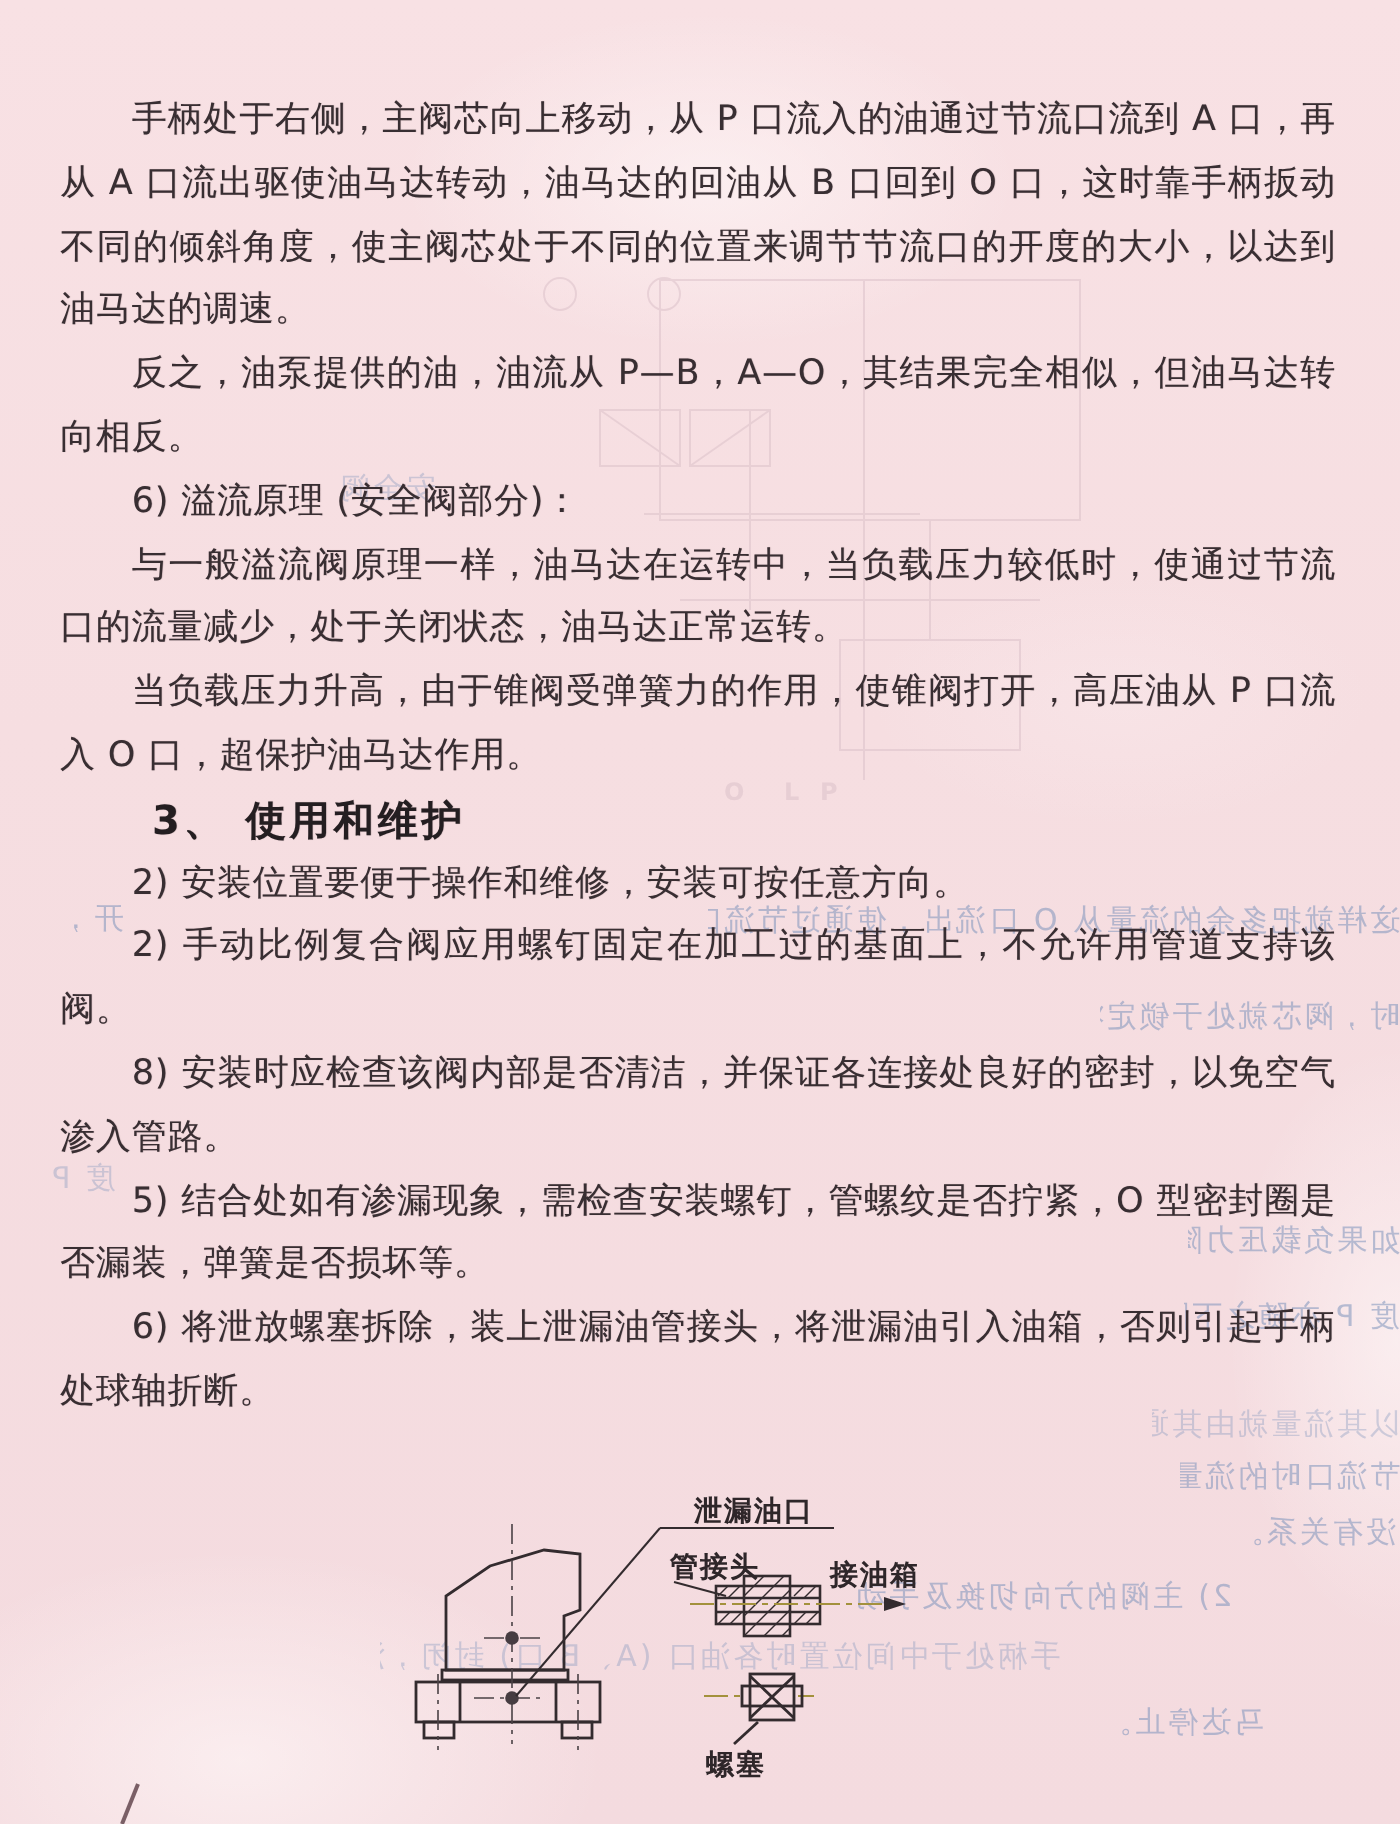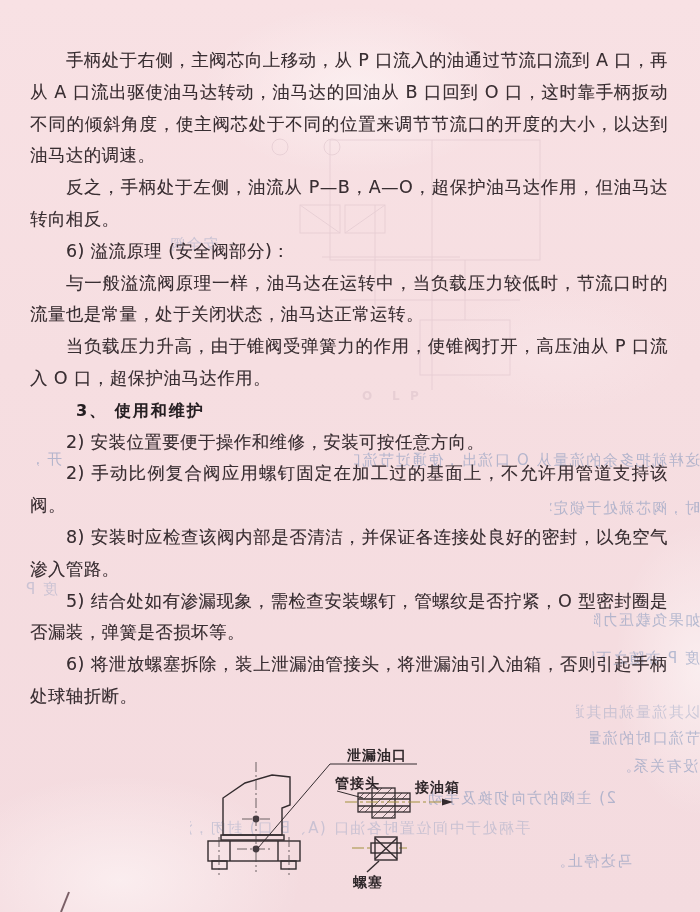--- a/index.html
+++ b/index.html
@@ -9,21 +9,21 @@
     background:
       radial-gradient(ellipse 220px 120px at 355px 90px, rgba(255,250,250,.55), transparent 70%),
       radial-gradient(ellipse 260px 150px at 120px 880px, rgba(255,249,249,.6), transparent 70%),
       radial-gradient(ellipse 120px 210px at 698px 670px, rgba(255,251,251,.55), transparent 70%),
       radial-gradient(ellipse 180px 90px at 560px 350px, rgba(250,235,238,.4), transparent 70%),
       linear-gradient(180deg,#f8e1e4 0%,#f6dee1 40%,#f4dbdf 100%);}
   .content{position:absolute;left:30px;top:45px;width:638px;
     font-size:17.5px;line-height:31.8px;color:#382e32;letter-spacing:.4px;
     text-align:justify;text-shadow:.2px .2px .4px rgba(70,45,52,.35);}
   .content p{margin:0;text-indent:2.05em;}
-  .content p.heading{font-weight:bold;font-size:16px;color:#241e21;
+  .content p.heading{font-weight:bold;font-size:20px;color:#241e21;
     text-indent:0;margin-left:46px;letter-spacing:2px;}
   .bleed{position:absolute;height:21px;overflow:hidden;white-space:nowrap;
     transform:scaleX(-1);color:rgba(125,148,188,.55);font-size:15px;
     letter-spacing:1.5px;pointer-events:none;}
   .bleed.dim{opacity:.65;}
   svg text{font-family:"DejaVu Sans","Liberation Sans",sans-serif;}
   .figlabel{font-size:14px;font-weight:bold;fill:#2e2629;letter-spacing:1px;}
   .ghost{position:absolute;pointer-events:none;}
 </style>
 </head>
@@ -63,23 +63,23 @@
   <div class="bleed" style="left:592px;top:649px;width:108px">度 P 亦随之下降，直至 = P-P</div>
   <div class="bleed dim" style="left:576px;top:703px;width:124px">以其流量就由其通流面积所决定</div>
   <div class="bleed" style="left:590px;top:729px;width:110px">节流口时的流量也是常量</div>
   <div class="bleed" style="left:620px;top:757px;width:78px">没有关系。</div>
   <div class="bleed" style="left:428px;top:789px;width:188px">2) 主阀的方向切换及手动</div>
   <div class="bleed dim" style="left:190px;top:819px;width:340px">手柄处于中间位置时各油口 (A、B 口) 封闭，油泵提供的油</div>
   <div class="bleed" style="left:554px;top:852px;width:78px">马达停止。</div>
 
   <div class="content">
     <p>手柄处于右侧，主阀芯向上移动，从 P 口流入的油通过节流口流到 A 口，再从 A 口流出驱使油马达转动，油马达的回油从 B 口回到 O 口，这时靠手柄扳动不同的倾斜角度，使主阀芯处于不同的位置来调节节流口的开度的大小，以达到油马达的调速。</p>
-    <p>反之，手柄处于左侧，油流从 P—B，A—O，超保护油马达作用，但油马达转向相反。</p>
+    <p>反之，油泵提供的油，油流从 P—B，A—O，其结果完全相似，但油马达转向相反。</p>
     <p>6) 溢流原理 (安全阀部分)：</p>
-    <p>与一般溢流阀原理一样，油马达在运转中，当负载压力较低时，节流口时的流量也是常量，处于关闭状态，油马达正常运转。</p>
+    <p>与一般溢流阀原理一样，油马达在运转中，当负载压力较低时，使通过节流口的流量减少，处于关闭状态，油马达正常运转。</p>
     <p>当负载压力升高，由于锥阀受弹簧力的作用，使锥阀打开，高压油从 P 口流入 O 口，超保护油马达作用。</p>
     <p class="heading">3、 使用和维护</p>
     <p>2) 安装位置要便于操作和维修，安装可按任意方向。</p>
     <p>2) 手动比例复合阀应用螺钉固定在加工过的基面上，不允许用管道支持该阀。</p>
     <p>8) 安装时应检查该阀内部是否清洁，并保证各连接处良好的密封，以免空气渗入管路。</p>
     <p>5) 结合处如有渗漏现象，需检查安装螺钉，管螺纹是否拧紧，O 型密封圈是否漏装，弹簧是否损坏等。</p>
     <p>6) 将泄放螺塞拆除，装上泄漏油管接头，将泄漏油引入油箱，否则引起手柄处球轴折断。</p>
   </div>
 
   <svg class="ghost" style="left:195px;top:740px" width="330" height="172" viewBox="0 0 330 172">

